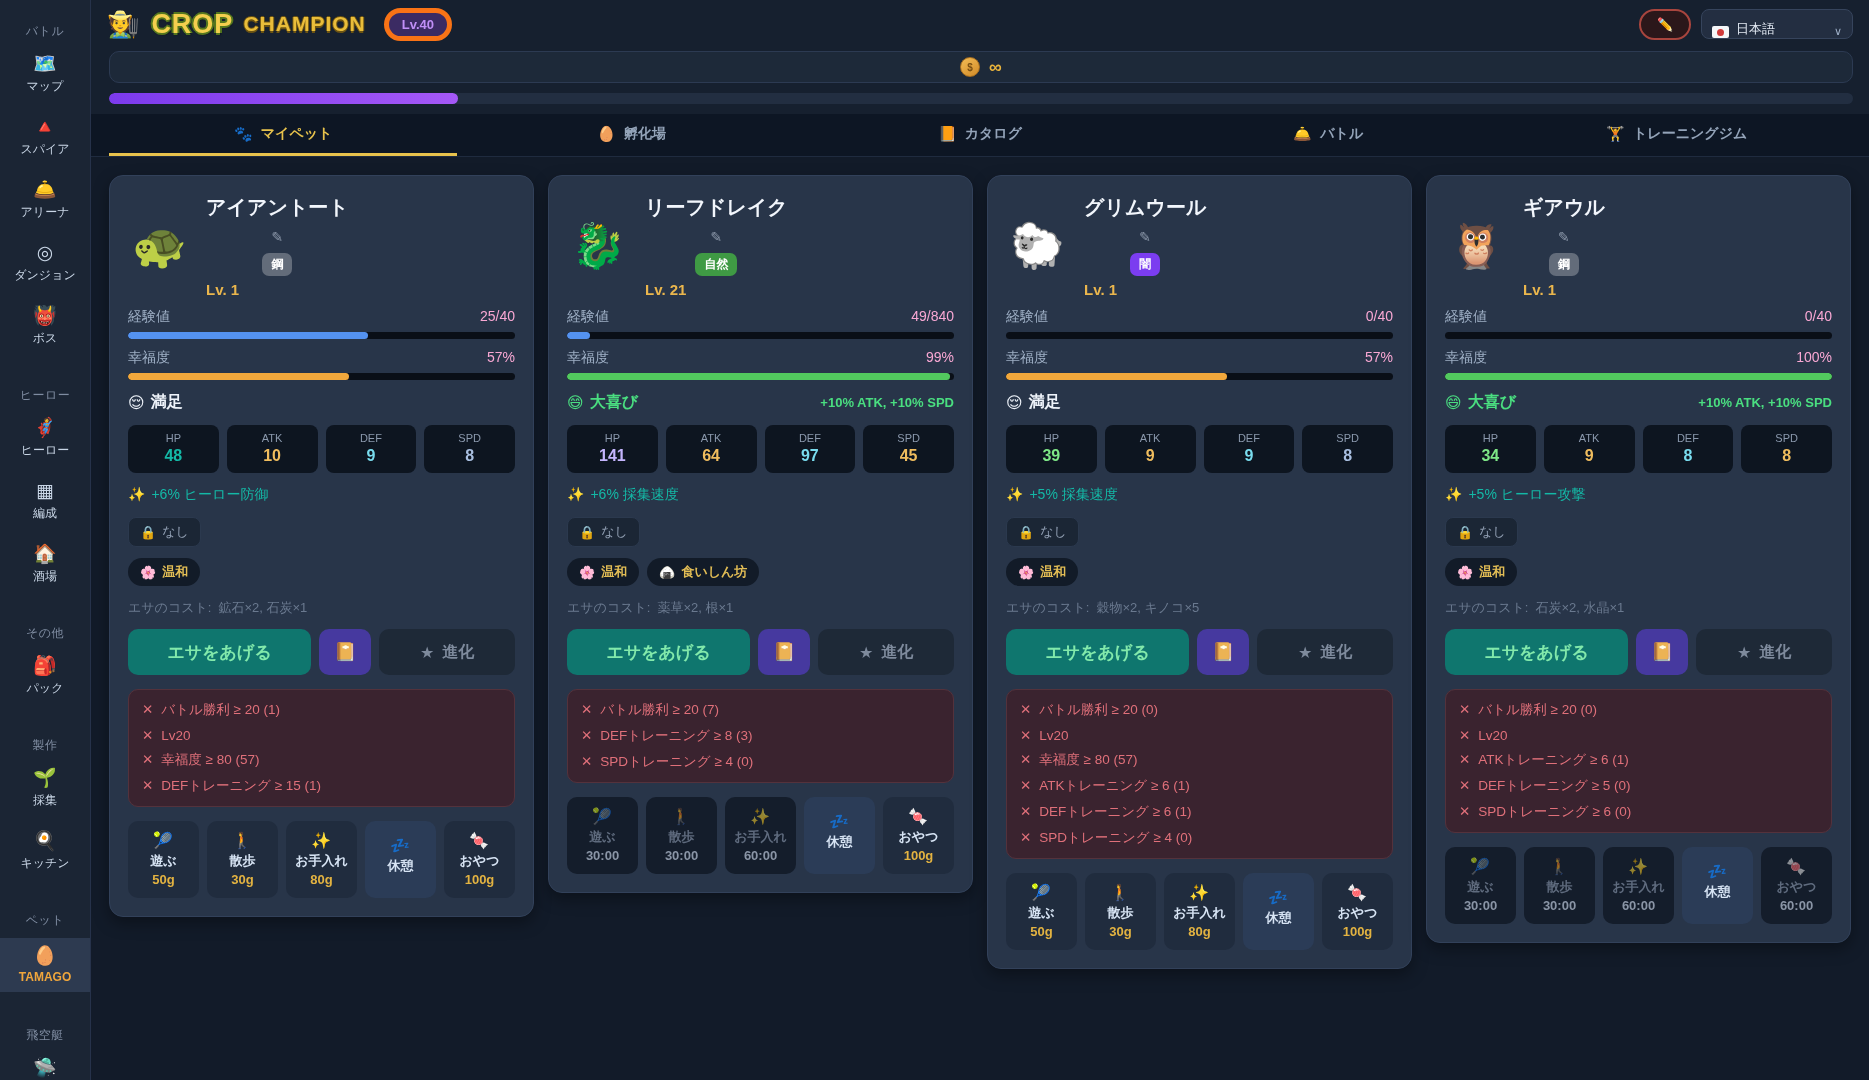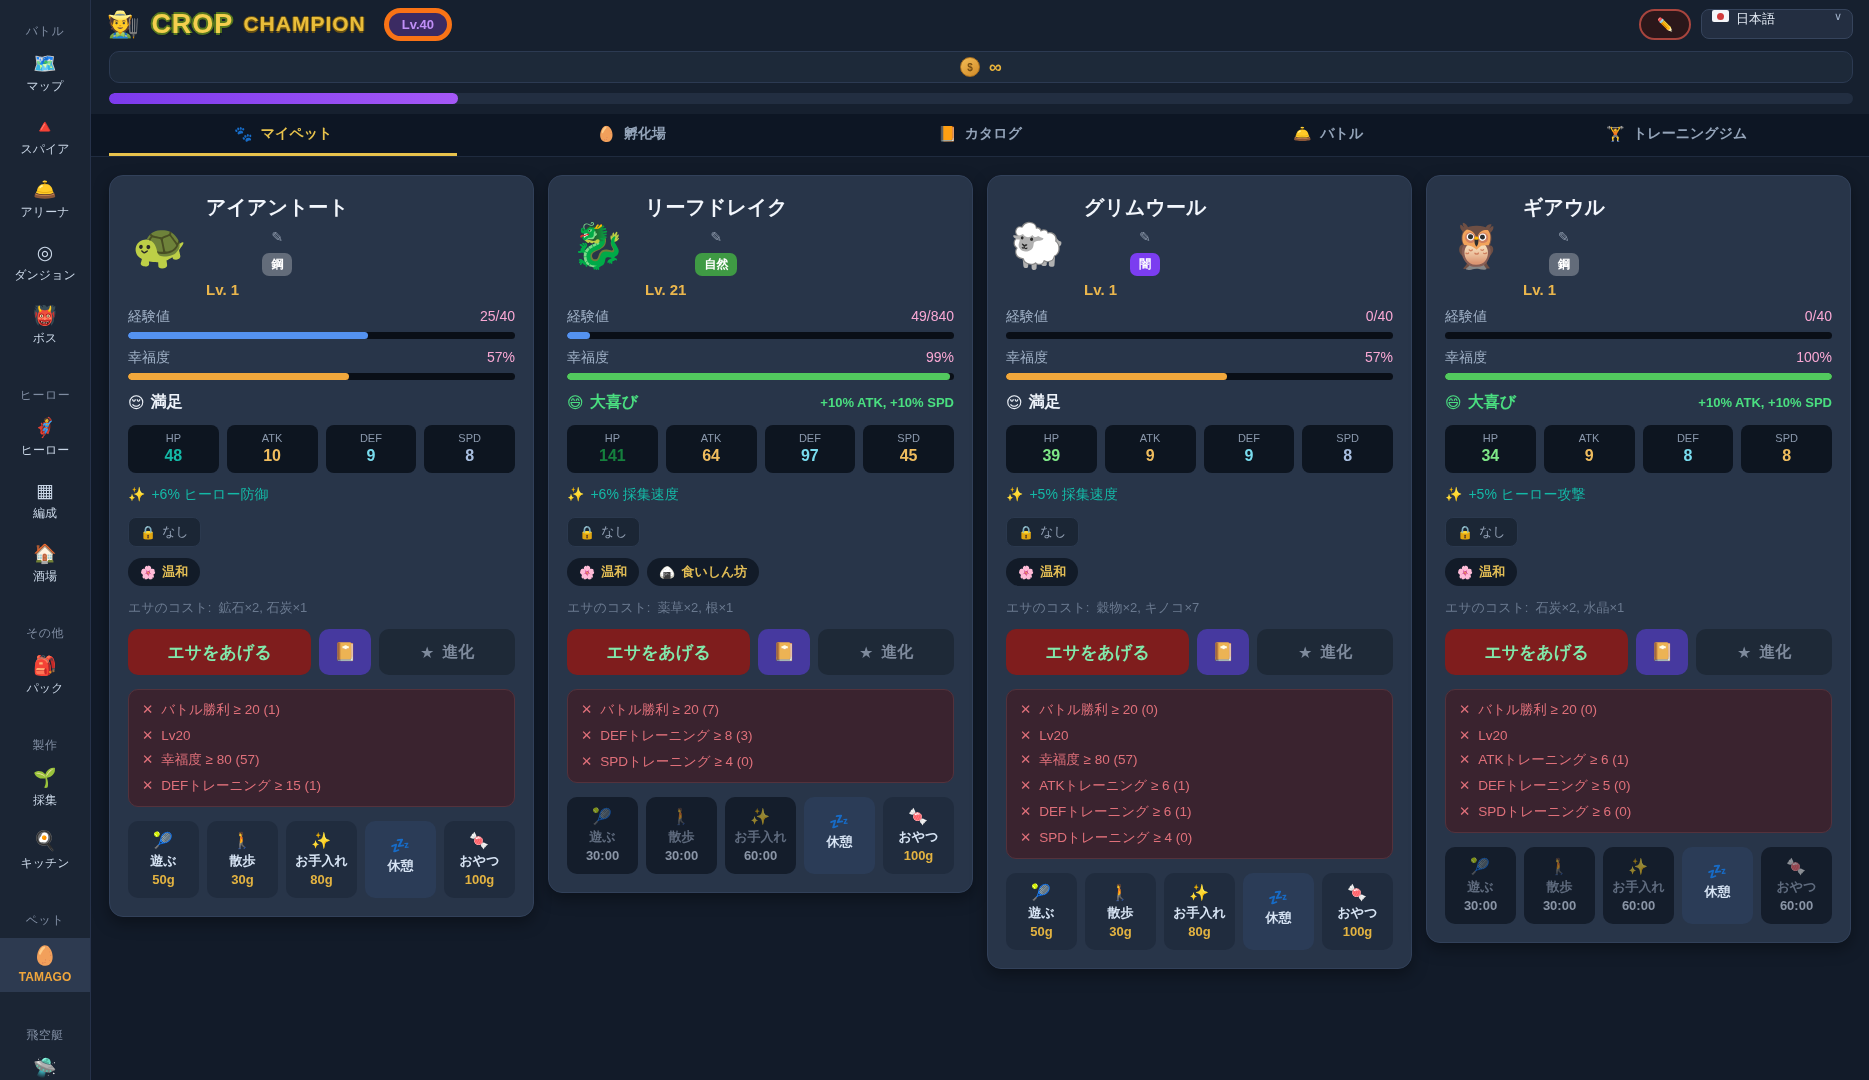--- a/index.html
+++ b/index.html
@@ -38,21 +38,21 @@
     margin-left:8px;background:#3b2b63;border:5px solid #f97316;color:#c08ff7;
     font-size:13px;font-weight:bold;border-radius:999px;padding:4px 13px;
   }
   .spacer{flex:1;}
   .edit-btn{
     width:48px;height:27px;border-radius:999px;border:2px solid #a8453e;background:#2b171a;
     display:flex;align-items:center;justify-content:center;font-size:13px;cursor:pointer;
   }
   .lang-select{
     height:28px;border-radius:8px;background:#232e41;border:1px solid #36445c;
-    display:flex;align-items:flex-start;gap:7px;padding:0 10px;cursor:pointer;
+    display:flex;align-items:flex-end;gap:7px;padding:0 10px;cursor:pointer;
     font-size:13px;color:#e2e9f3;min-width:130px;
   }
   .jp-flag{width:17px;height:12px;background:#f5f6f8;border-radius:2px;position:relative;}
   .jp-flag::after{content:"";position:absolute;left:5px;top:2.5px;width:7px;height:7px;border-radius:50%;background:#d03a3a;}
   .lang-chevron{margin-left:auto;color:#9fb0c8;font-size:11px;}
   .coin-bar{
     margin:3px 16px 0 18px;height:30px;border:1px solid #2c3a52;background:#1d2939;
     border-radius:10px;display:flex;align-items:center;justify-content:center;gap:9px;
   }
   .coin{
@@ -108,21 +108,21 @@
   }
   .traits{display:flex;gap:8px;margin-top:11px;flex-wrap:wrap;}
   .trait-pill{
     background:#121b28;border-radius:999px;padding:5px 12px;font-size:13px;font-weight:bold;
     color:#e2bd55;display:flex;gap:6px;align-items:center;
   }
   .cost{margin-top:13px;font-size:13px;color:#6a798f;}
   .cost .cost-label{margin-right:7px;}
   .btn-row{display:flex;gap:8px;margin-top:12px;}
   .feed-btn{
-    flex:1.35;background:#7f1d1d;color:#82e9ab;font-size:17px;font-weight:bold;
+    flex:1.35;background:#0f766e;color:#82e9ab;font-size:17px;font-weight:bold;
     border-radius:10px;height:46px;display:flex;align-items:center;justify-content:center;cursor:pointer;
   }
   .book-btn{
     width:52px;background:#46399f;border-radius:10px;display:flex;align-items:center;
     justify-content:center;font-size:18px;cursor:pointer;
   }
   .evolve-btn{
     flex:1;background:#1e2937;border-radius:10px;color:#7e8a9c;font-size:16px;font-weight:bold;
     display:flex;align-items:center;justify-content:center;gap:8px;cursor:pointer;
   }
@@ -512,21 +512,21 @@
         <span>😄</span>
         <span>大喜び</span>
       </span>
       <span class="mood-buff">+10% ATK, +10% SPD</span>
     </div>
 
     <div class="stats">
 
         <div class="stat">
           <span class="stat-label">HP</span>
-          <span class="stat-value" style="color: #15803d;">141</span>
+          <span class="stat-value" style="color: #c4b5fd;">141</span>
         </div>
 
         <div class="stat">
           <span class="stat-label">ATK</span>
           <span class="stat-value" style="color: rgb(240, 189, 94);">64</span>
         </div>
 
         <div class="stat">
           <span class="stat-label">DEF</span>
           <span class="stat-value" style="color: rgb(121, 220, 238);">97</span>
@@ -698,21 +698,21 @@
 
     <div class="traits">
 
         <div class="trait-pill">
           <span>🌸</span>
           <span>温和</span>
         </div>
       </div>
 
     <div class="cost">
-      <span class="cost-label">エサのコスト:</span><span>穀物×2, キノコ×7</span>
+      <span class="cost-label">エサのコスト:</span><span>穀物×2, キノコ×5</span>
     </div>
 
     <div class="btn-row">
       <div class="feed-btn">エサをあげる</div>
       <div class="book-btn">
         <span>📔</span>
       </div>
       <div class="evolve-btn">
         <span>★</span>
         <span>進化</span>

